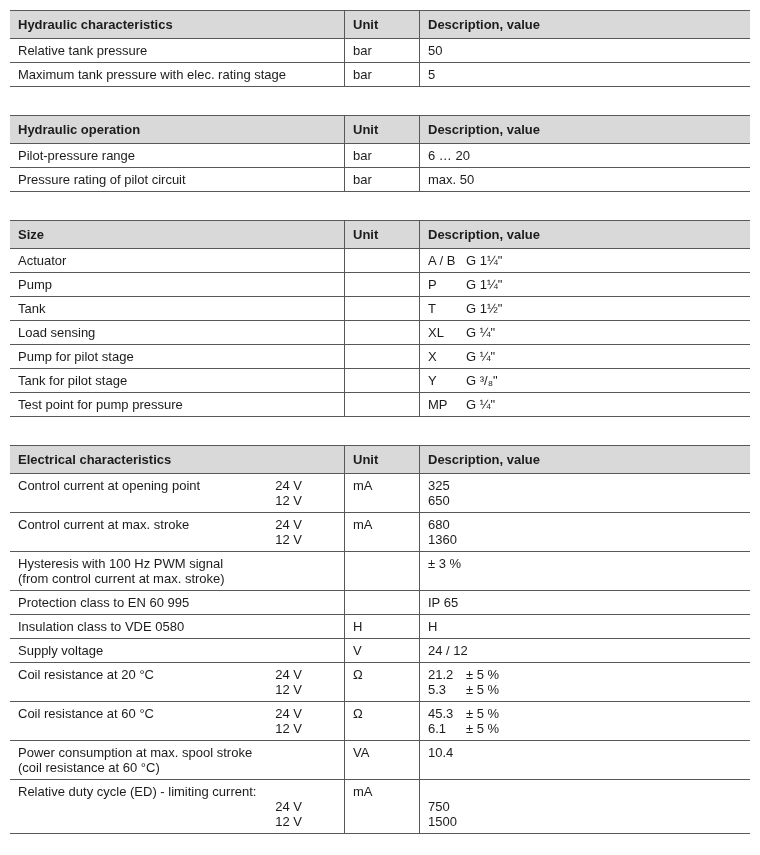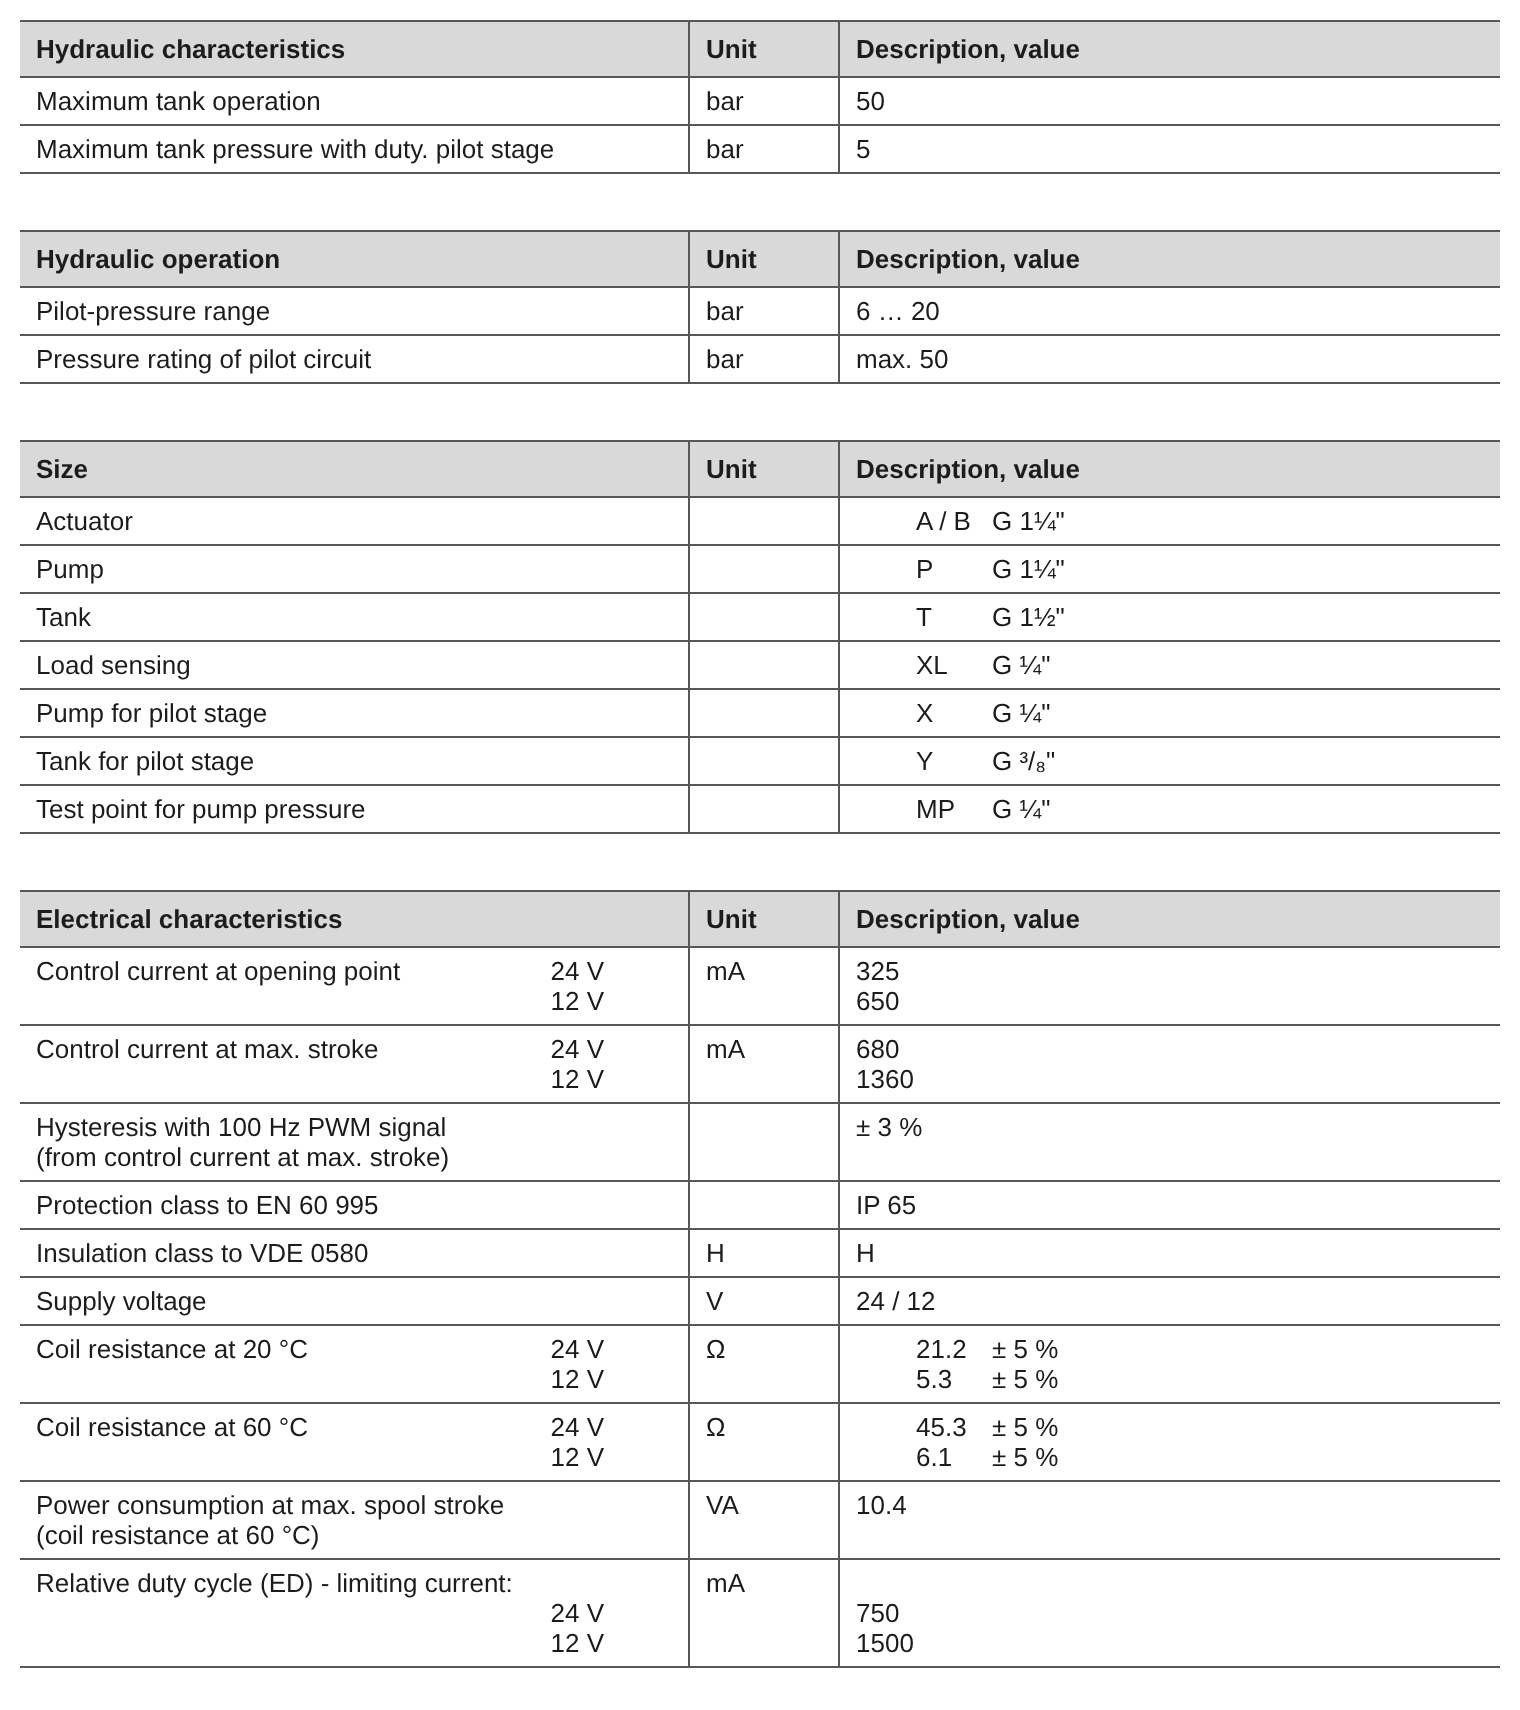--- a/index.html
+++ b/index.html
@@ -30,48 +30,48 @@
     justify-content: space-between;
   }
   .c2 {
     width: 75px;
     border-right: 1px solid #585858;
     text-align: left;
   }
   .c3 { width: 330px; }
   .line { min-height: 15px; line-height: 15px; white-space: pre; }
   .stack.right { padding-right: 34px; }
-  .pair .p1 { display: inline-block; min-width: 38px; margin-left: 30px; }
+  .pair .p1 { display: inline-block; min-width: 38px; }
 </style>
 </head>
 <body>
 
 <div class="page">
   <div id="tables">
       <div class="spec-table">
         <div class="row header">
           <div class="cell hcell c1">Hydraulic characteristics</div>
           <div class="cell hcell c2">Unit</div>
           <div class="cell hcell c3">Description, value</div>
         </div>
         <div class="row">
           <div class="cell c1">
             <div class="stack">
-              <div class="line">Maximum tank operation</div>
+              <div class="line">Relative tank pressure</div>
             </div>
           </div>
           <div class="cell c2">bar</div>
           <div class="cell c3">
             <div class="line">50</div>
           </div>
         </div>
         <div class="row">
           <div class="cell c1">
             <div class="stack">
-              <div class="line">Maximum tank pressure with duty. pilot stage</div>
+              <div class="line">Maximum tank pressure with elec. rating stage</div>
             </div>
           </div>
           <div class="cell c2">bar</div>
           <div class="cell c3">
             <div class="line">5</div>
           </div>
         </div>
       </div>
       <div class="spec-table">
         <div class="row header">

